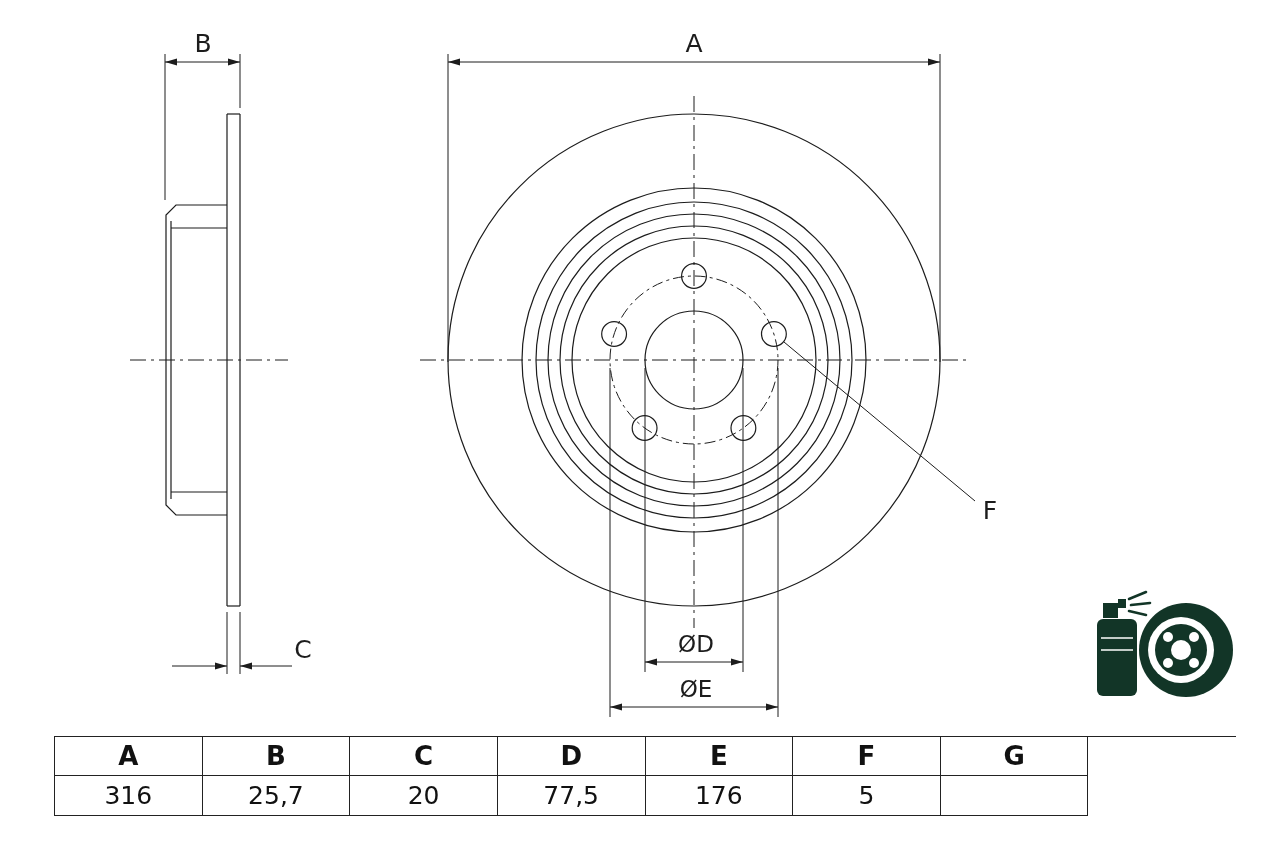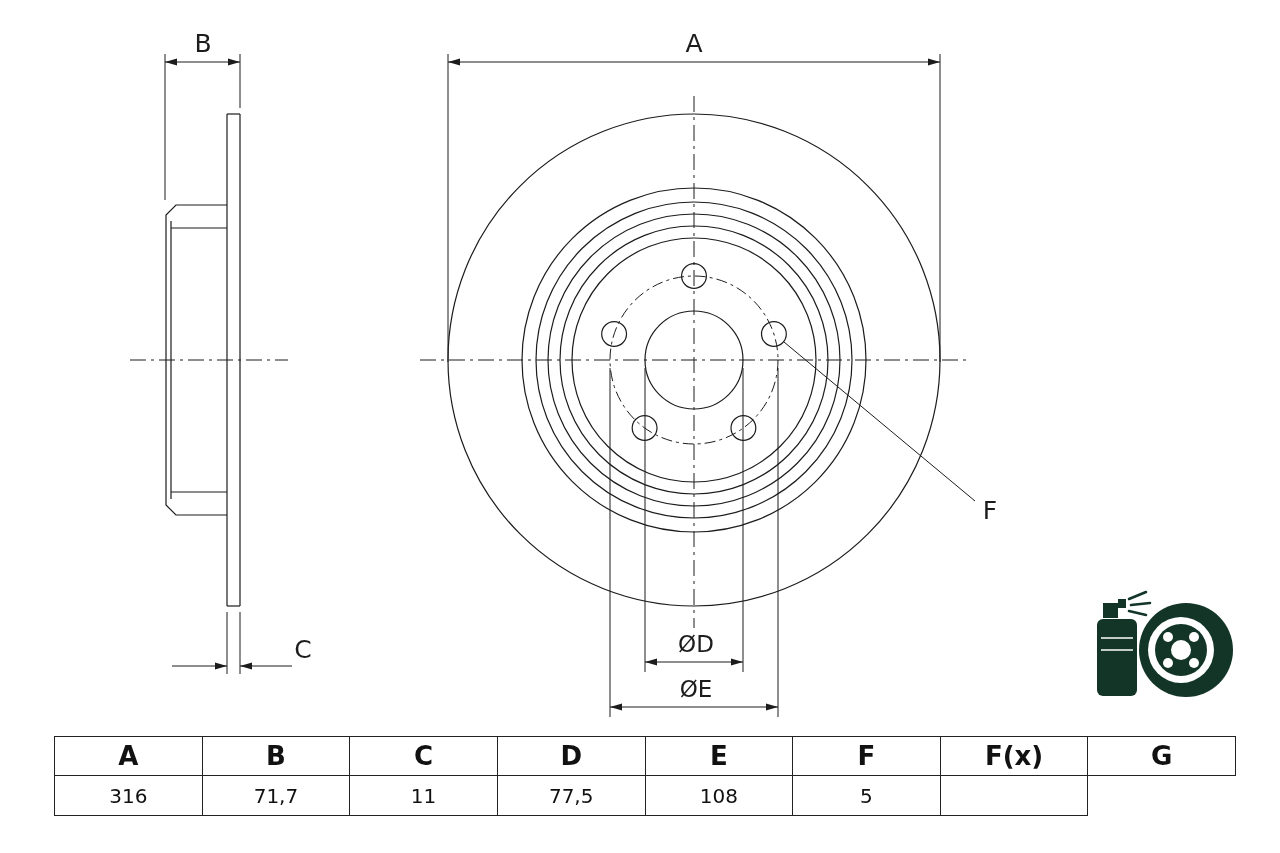--- a/index.html
+++ b/index.html
@@ -23,21 +23,21 @@
   .icon-ln{stroke:var(--icon,#123527);stroke-width:2.6;fill:none;stroke-linecap:round;}
 
   
   #dim-table{position:absolute;left:54px;top:736px;width:1181px;
              border-top:1px solid var(--table_border,#222);
              border-left:1px solid var(--table_border,#222);background:#fff;}
   .trow{display:grid;grid-template-columns:repeat(8,1fr);}
   .tcell{border-right:1px solid var(--table_border,#222);
          border-bottom:1px solid var(--table_border,#222);
          display:flex;align-items:center;justify-content:center;
-         font-size:20px;color:#111;}
+         font-size:25px;color:#111;}
   .trow.hdr .tcell{height:38px;font-weight:bold;font-size:26px;}
   .trow.val .tcell{height:39px;}
 </style>
 </head>
 <body>
 
 <div id="stage">
 
   <svg width="1280" height="853" viewBox="0 0 1280 853">
 
@@ -147,27 +147,26 @@
   </svg>
 
   <div id="dim-table">
     <div class="trow hdr">
       <div class="tcell">A</div>
       <div class="tcell">B</div>
       <div class="tcell">C</div>
       <div class="tcell">D</div>
       <div class="tcell">E</div>
       <div class="tcell">F</div>
-      <div class="tcell">F(x)</div>
       <div class="tcell">G</div>
     </div>
     <div class="trow val">
       <div class="tcell">316</div>
-      <div class="tcell">71,7</div>
-      <div class="tcell">11</div>
+      <div class="tcell">25,7</div>
+      <div class="tcell">20</div>
       <div class="tcell">77,5</div>
-      <div class="tcell">108</div>
+      <div class="tcell">176</div>
       <div class="tcell">5</div>
       <div class="tcell"></div>
     </div>
   </div>
 
 </div>
 
 </body></html>

